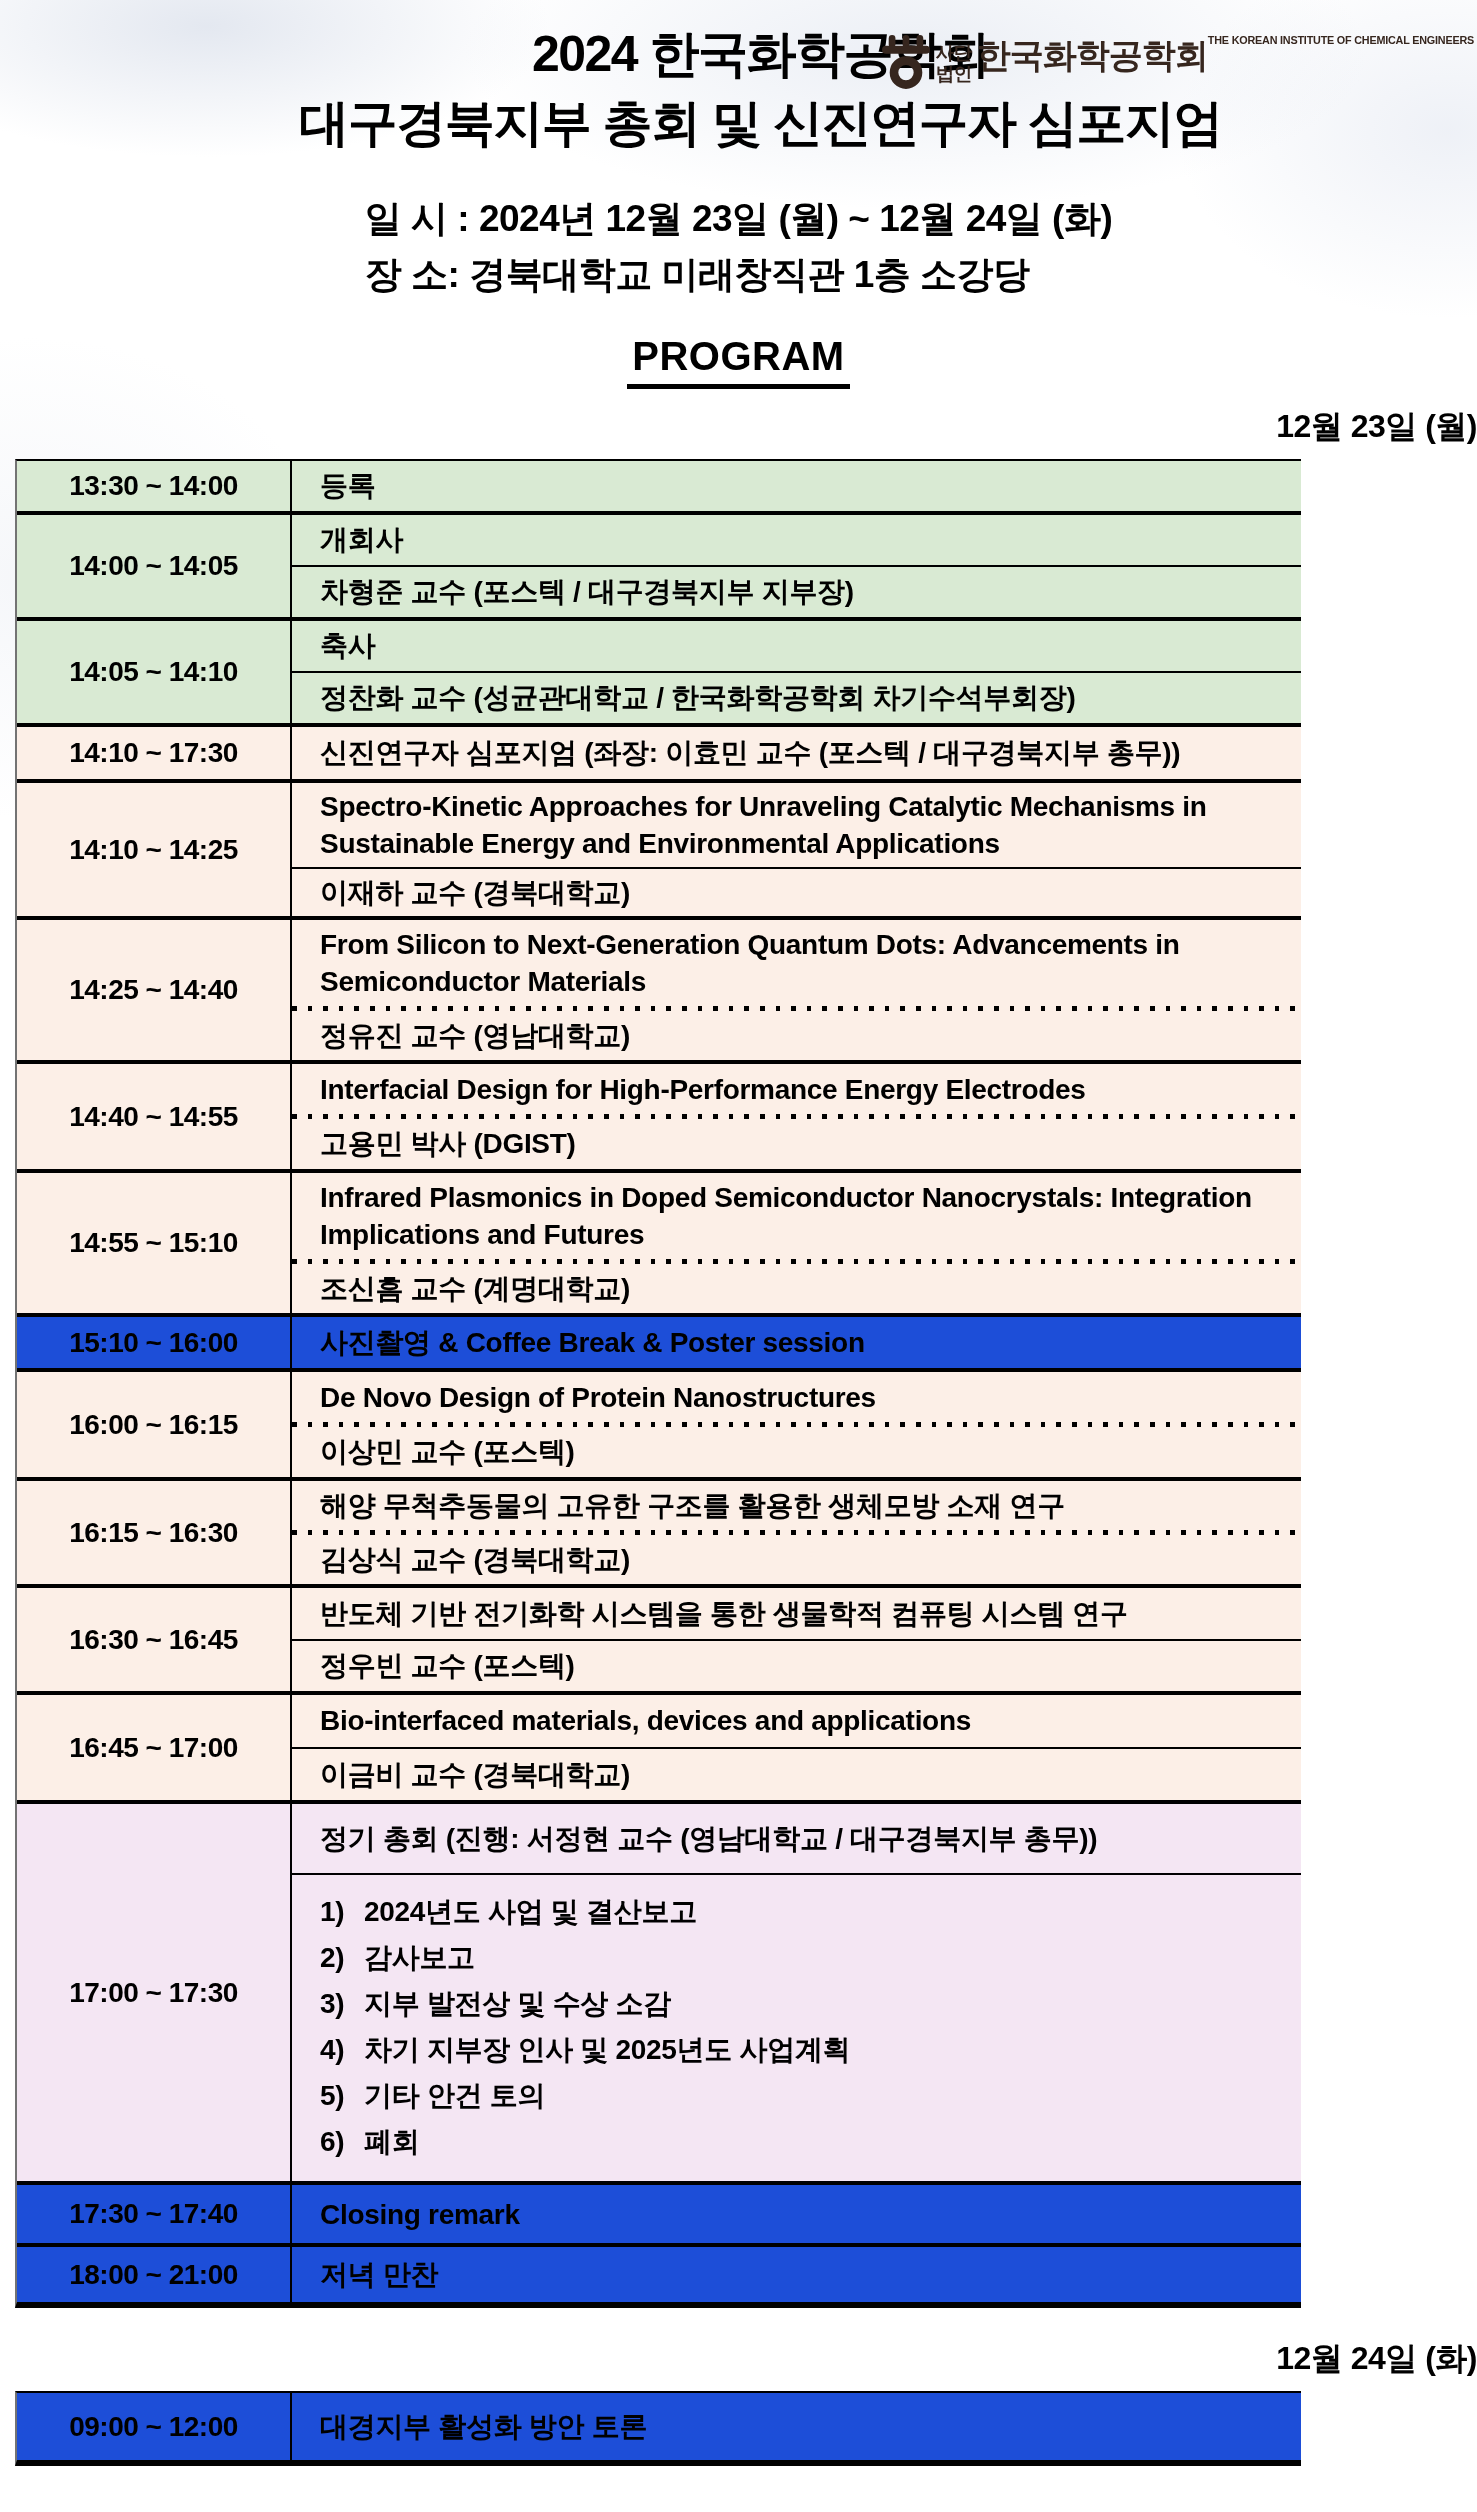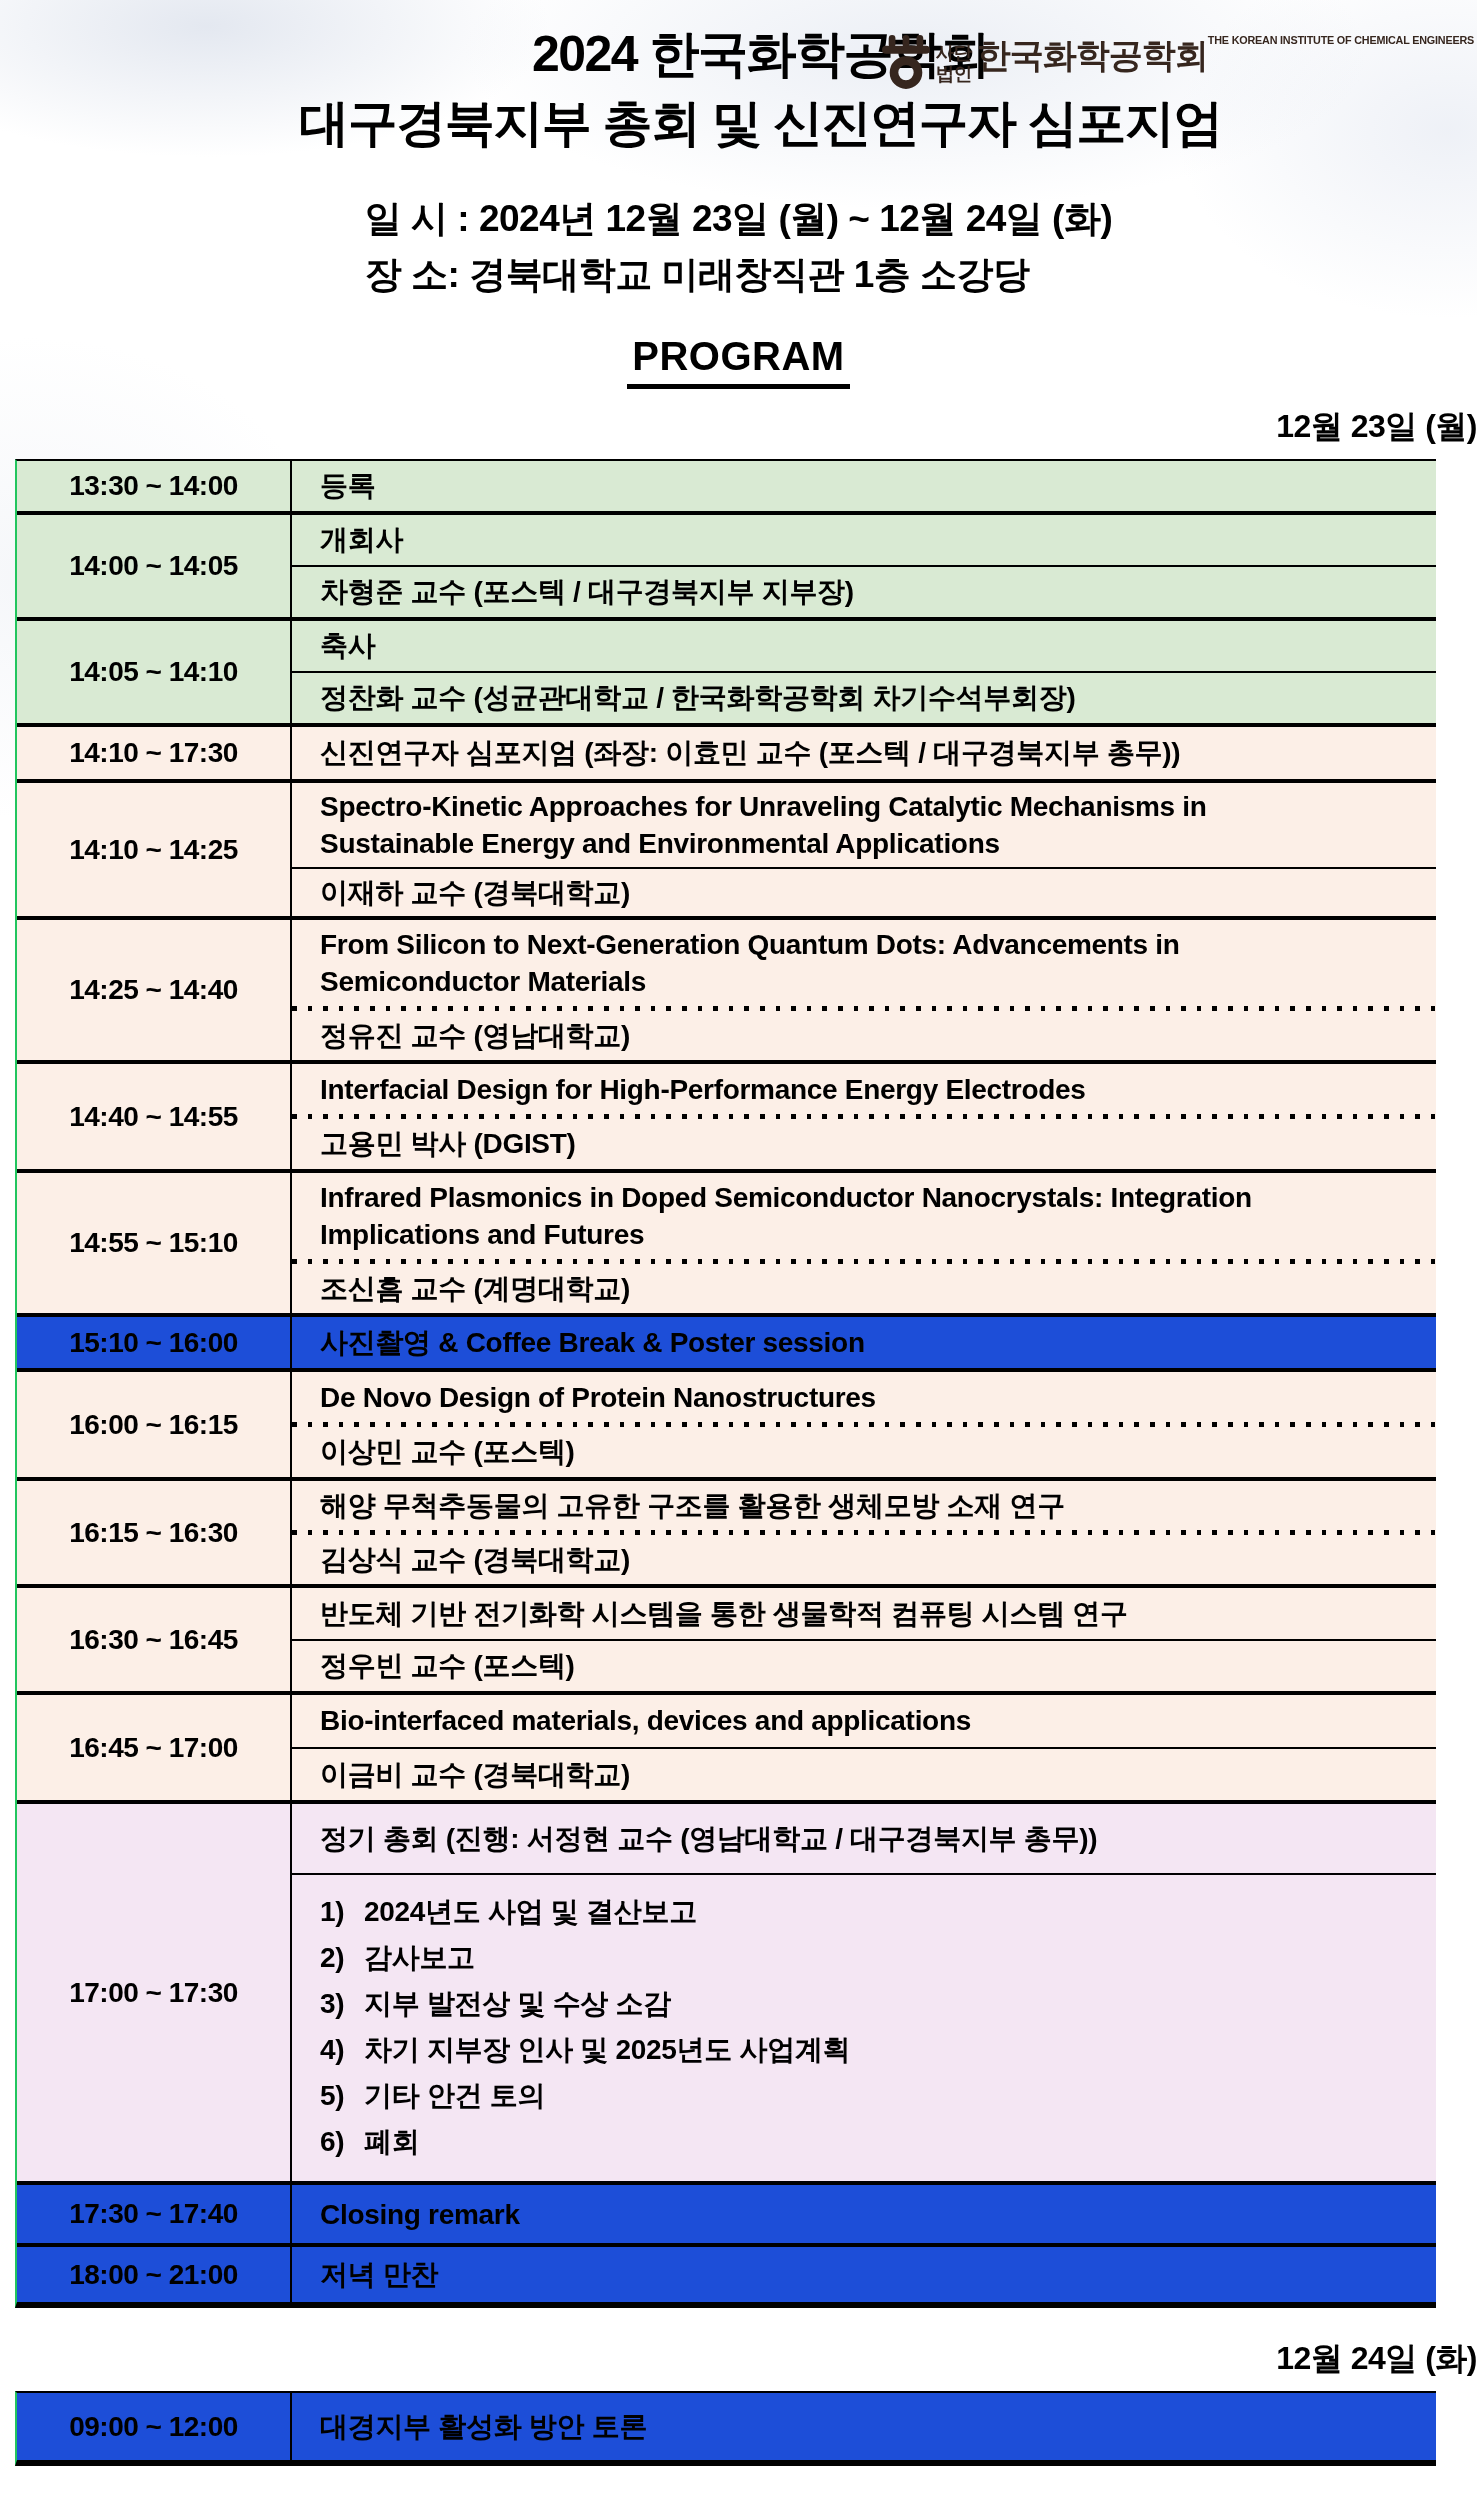--- a/index.html
+++ b/index.html
@@ -29,21 +29,21 @@
   
   h1 { margin-top: 20px; text-align: center; font-size: 50px; line-height: 1.38; font-weight: 800; letter-spacing: -1.5px; padding-left: 44px; }
   .meta { margin-top: 33px; text-align: center; font-size: 37px; line-height: 1.5; }
   .meta-inner { display: inline-block; text-align: left; letter-spacing: -0.5px; }
   .program-wrap { text-align: center; margin-top: 32px; }
   .program-wrap span { display: inline-block; font-size: 40px; letter-spacing: 0.5px; border-bottom: 5px solid #000; padding: 0 5px 5px; }
 
   
   h2.day { font-size: 32px; letter-spacing: -0.5px; margin: 16px 0 10px 15px; text-align: right; }
   h2.day2m { margin-top: 29px; }
-  .tbl { margin-left: 15px; width: 1421px; border-left: 2px solid #22c55e; border-top: 2.5px solid #000; border-bottom: 6.5px solid #000; }
+  .tbl { margin-left: 15px; width: 1286px; border-left: 2px solid #737373; border-top: 2.5px solid #000; border-bottom: 6.5px solid #000; }
   .row { display: flex; border-top: 4.5px solid #000; }
   .row:first-child { border-top: 0; }
   .tcell { flex: 0 0 275px; border-right: 2px solid #000; display: flex; align-items: center; justify-content: center; font-size: 28px; letter-spacing: -0.5px; }
   .ccell { flex: 1 1 auto; display: flex; flex-direction: column; justify-content: center; min-width: 0; }
   .sub { flex: 1 1 auto; display: flex; align-items: center; }
   .line { padding-left: 28px; padding-right: 25px; font-size: 28px; line-height: 1.33; letter-spacing: -0.3px; max-width: 1095px; }
   .div-solid { height: 2px; background: #000; }
   .div-dotted { height: 4.5px; background-image: repeating-linear-gradient(to right, #000 0 4.5px, transparent 4.5px 15.6px); }
   .bg-green  { background: #d9ead3; }
   .bg-peach  { background: #fcefe7; }

